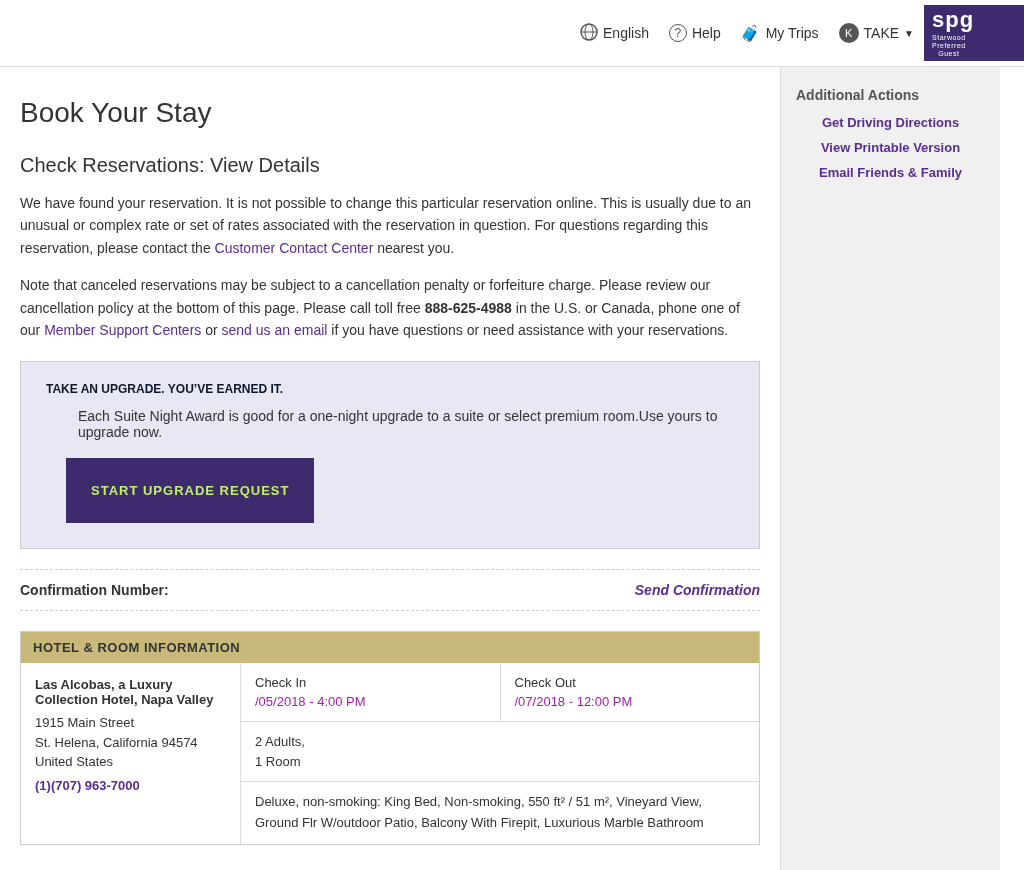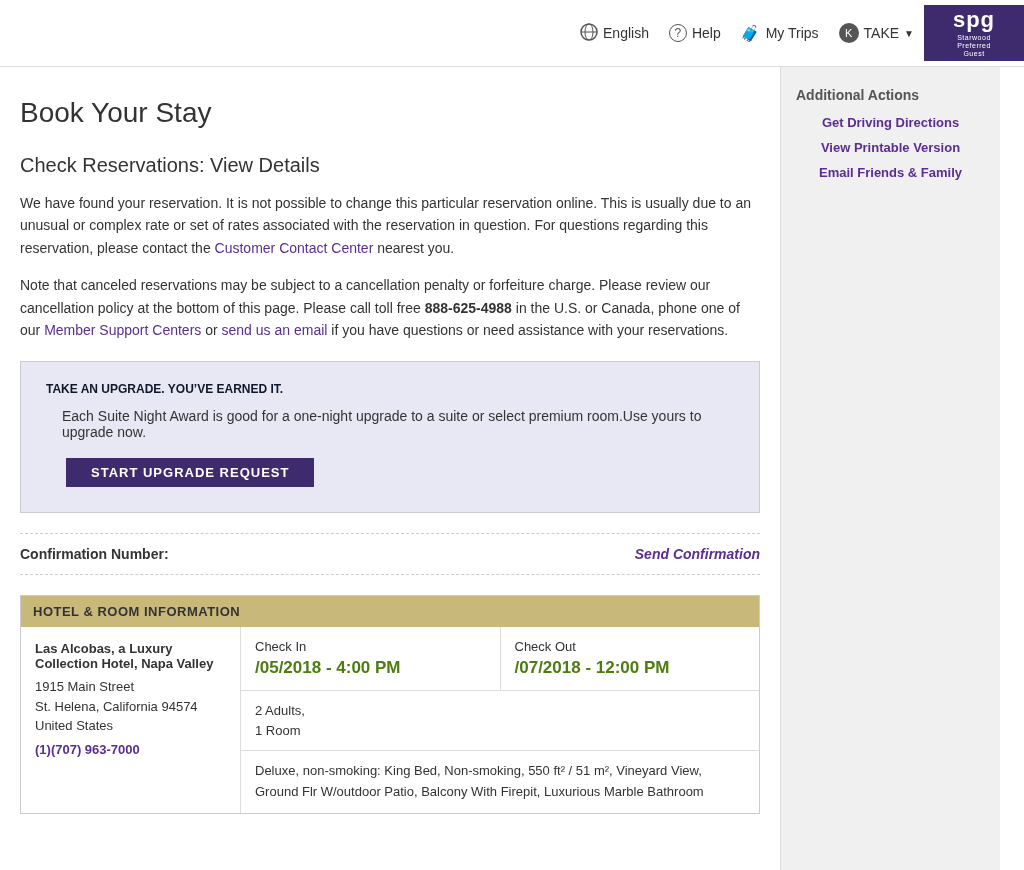--- a/index.html
+++ b/index.html
@@ -29,21 +29,21 @@
       gap: 5px;
       font-size: 14px;
       color: #333;
       cursor: pointer;
     }
     .spg-logo {
       background: #3d2b6e;
       height: 56px;
       width: 100px;
       display: flex;
-      align-items: center;
+      align-items: flex-start;
       justify-content: center;
       color: #fff;
       font-size: 11px;
       flex-direction: column;
       line-height: 1.2;
       padding: 8px;
     }
     .spg-logo .spg-main {
       font-size: 22px;
       font-weight: bold;
@@ -112,27 +112,27 @@
     .upgrade-title {
       font-size: 12px;
       font-weight: bold;
       color: #0f172a;
       margin-bottom: 12px;
     }
     .upgrade-desc {
       font-size: 14px;
       color: #333;
       margin-bottom: 18px;
-      margin-left: 16px;
+      margin-left: 32px;
     }
     .upgrade-btn {
       background: #3d2b6e;
-      color: #ffffff;
+      color: #bef264;
       border: none;
-      padding: 7px 25px;
+      padding: 25px 25px;
       font-size: 13px;
       font-weight: bold;
       letter-spacing: 1px;
       cursor: pointer;
       margin-left: 20px;
     }
 
     
     .confirmation-row {
       display: flex;
@@ -213,23 +213,23 @@
     }
     .checkin-cell:last-child {
       border-right: none;
     }
     .checkin-label {
       font-size: 13px;
       color: #333;
       margin-bottom: 4px;
     }
     .checkin-date {
-      font-size: 17px;
-      font-weight: bold;
-      color: #4d7c0f;
+      font-size: 13px;
+      font-weight: normal;
+      color: #a21caf;
     }
 
     
     .guests-row {
       padding: 10px 14px;
       border-bottom: 1px solid #ddd;
       font-size: 13px;
       color: #333;
       line-height: 1.5;
     }

